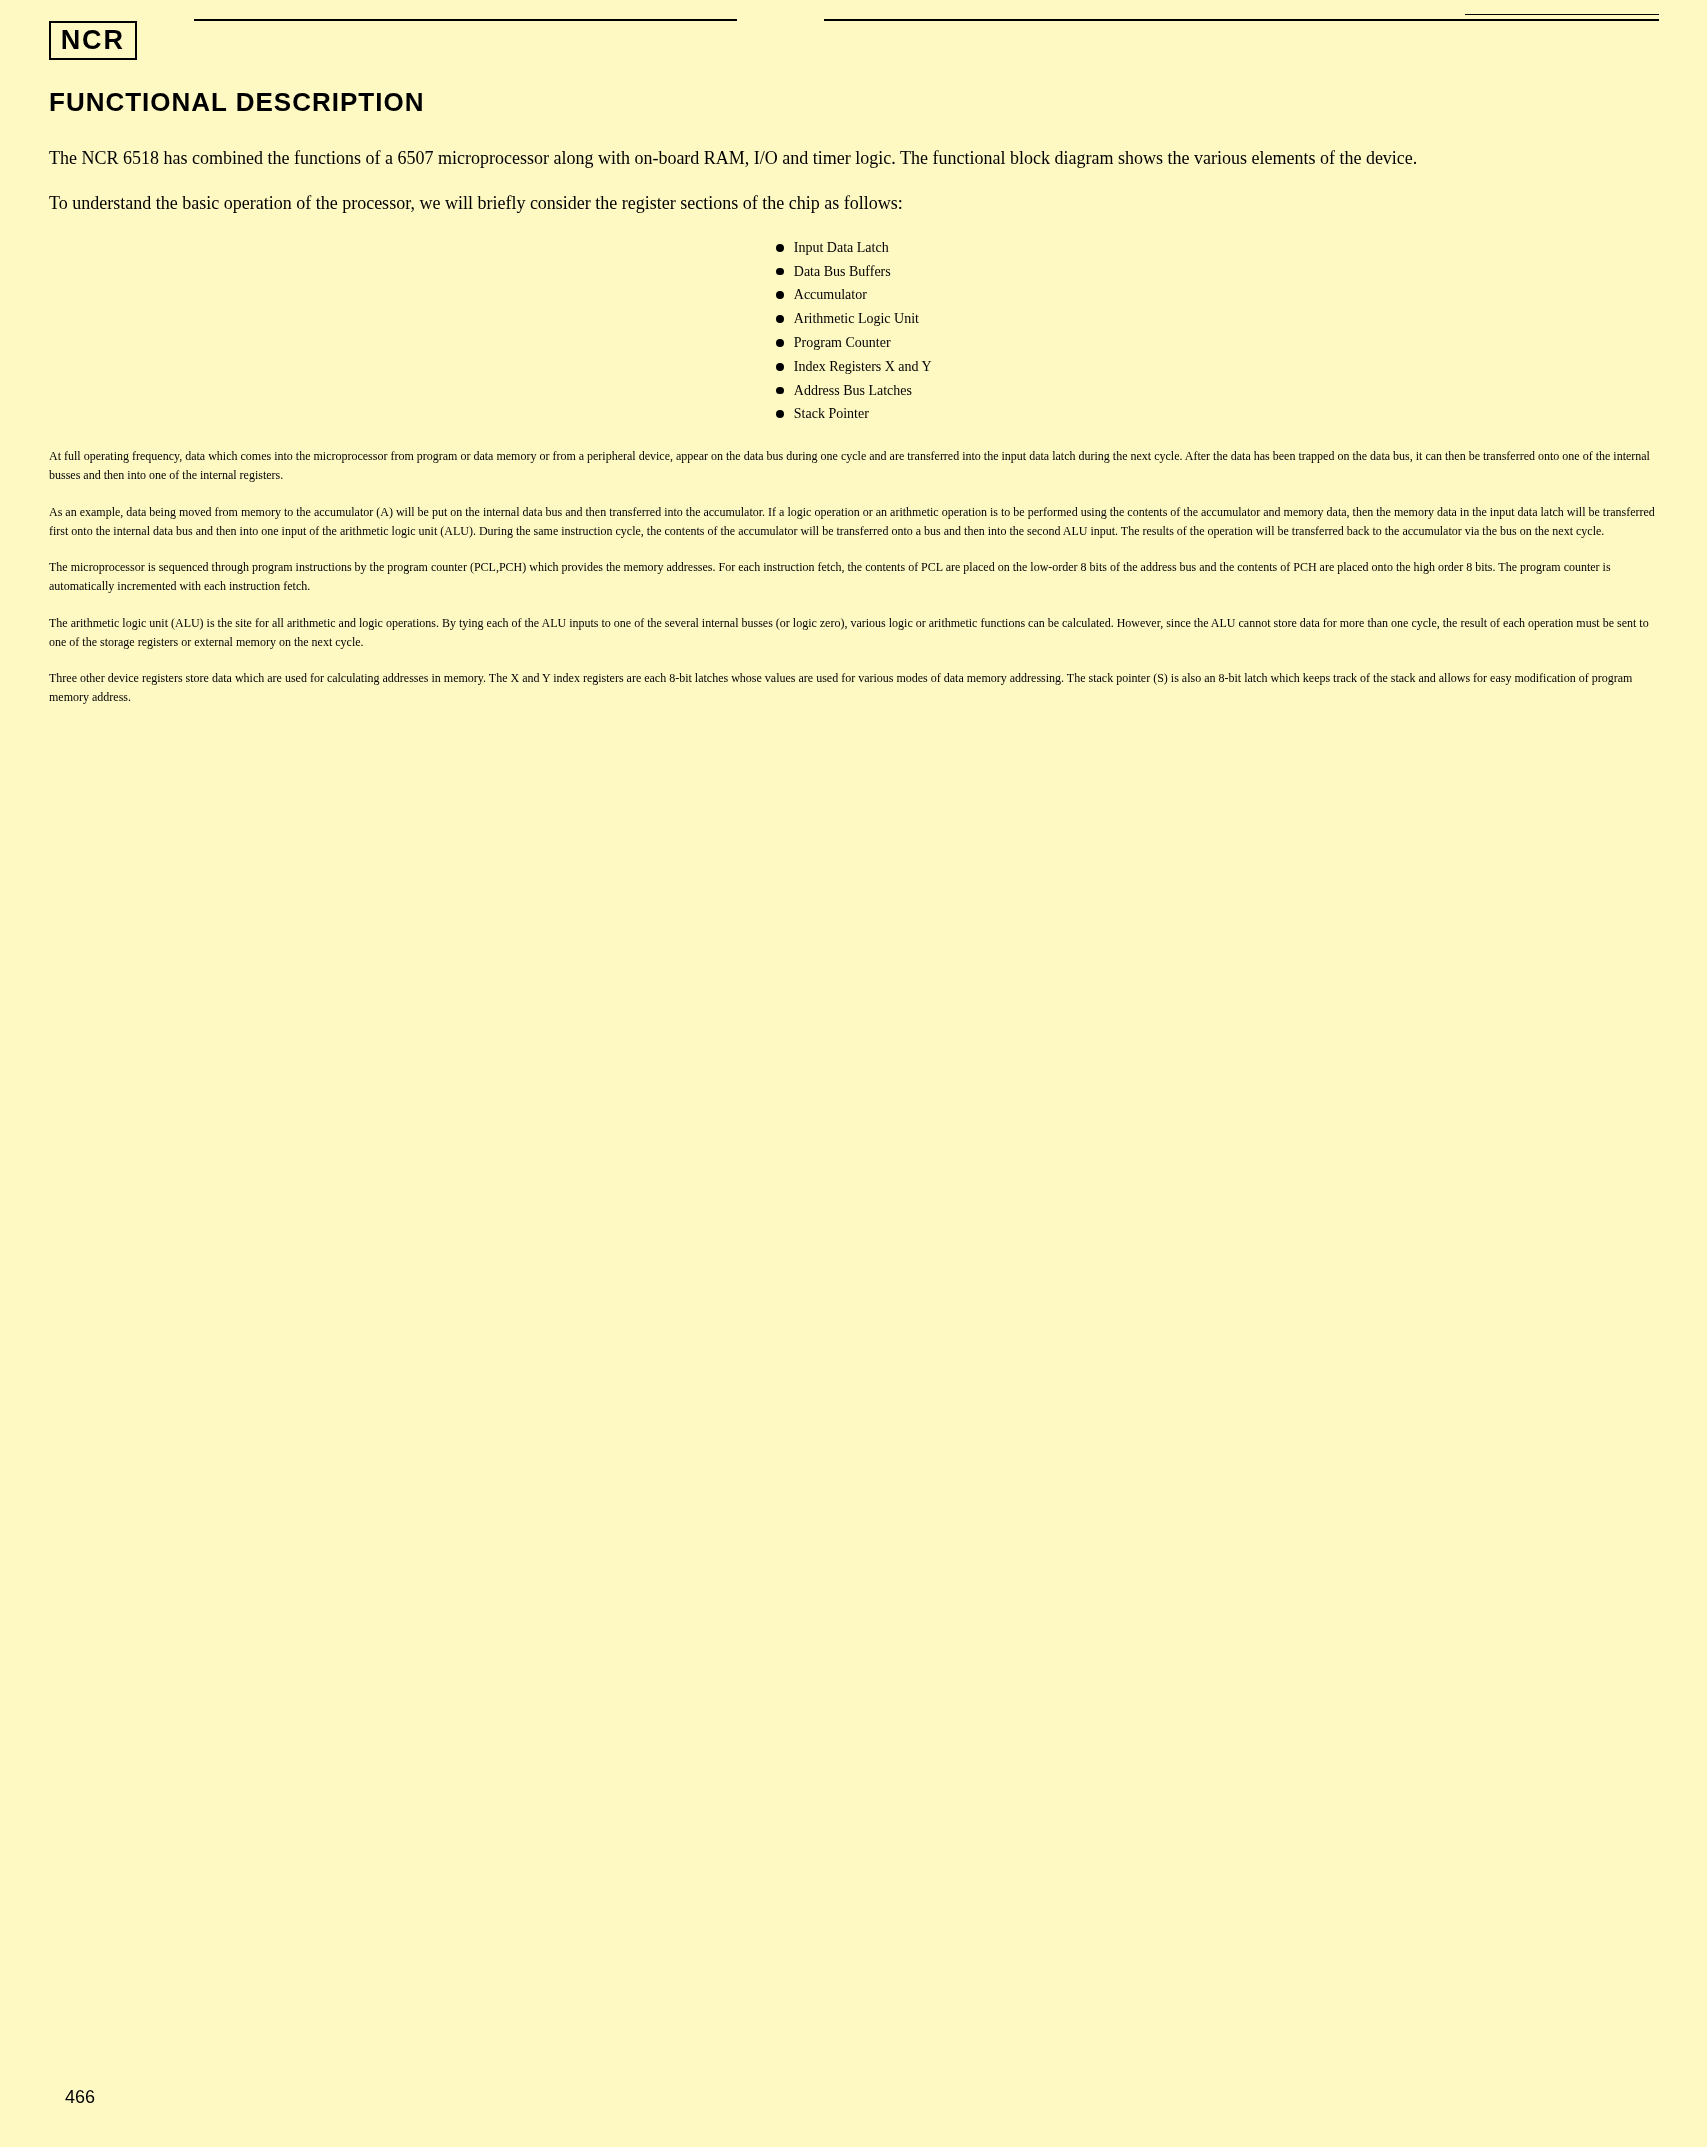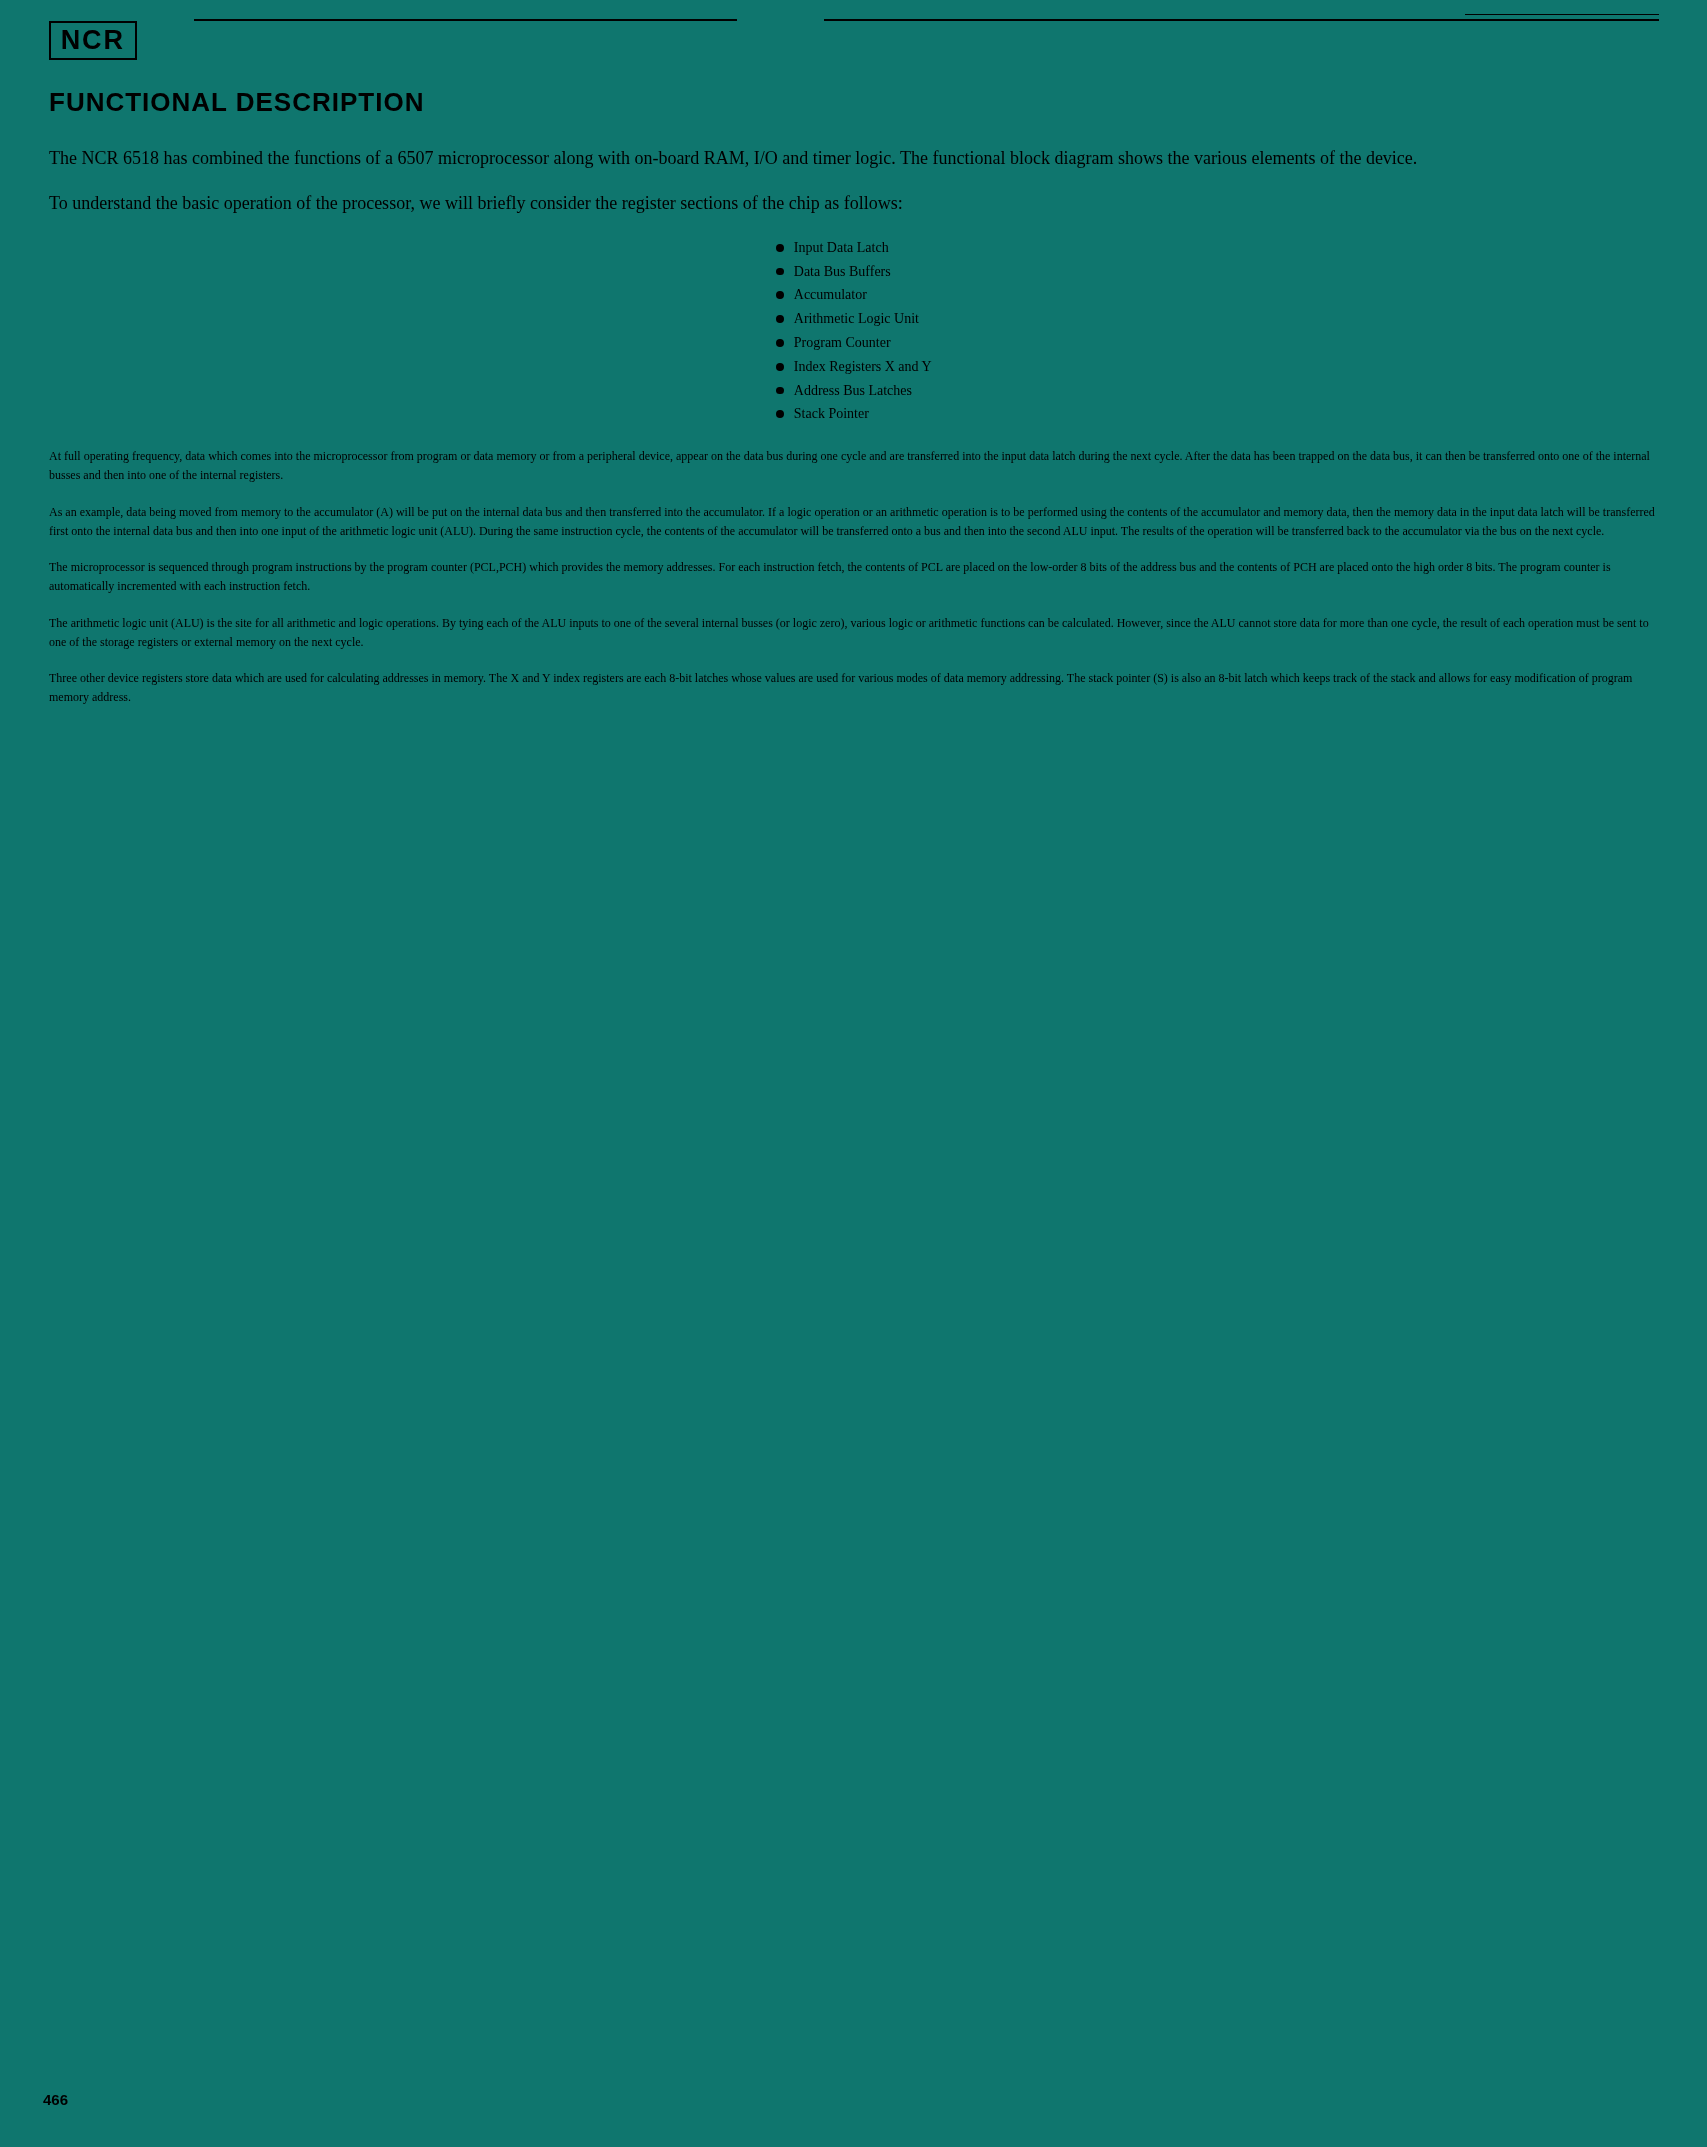--- a/index.html
+++ b/index.html
@@ -14,21 +14,21 @@
       font-size: 14px;
       color: #000000;
       width: 1708px;
       min-height: 2147px;
       position: relative;
     }
 
     .page-container {
       width: 1708px;
       min-height: 2147px;
-      background: #0f766e;
+      background: #fef9c3;
       padding: 0;
       position: relative;
     }
 
     
     .top-lines {
       position: absolute;
       top: 0;
       left: 0;
       right: 0;
@@ -141,23 +141,23 @@
       font-size: 12px;
       line-height: 1.58;
       margin-bottom: 17.5px;
       text-align: left;
     }
 
     
     .page-number {
       position: absolute;
       bottom: 39px;
-      left: 43px;
-      font-size: 15px;
-      font-weight: bold;
+      left: 65px;
+      font-size: 18px;
+      font-weight: normal;
       font-family: Arial, sans-serif;
     }
   </style>
 </head>
 <body>
 
 <div class="page-container">
 
   <div class="top-lines">
     <div class="top-line-left"></div>

